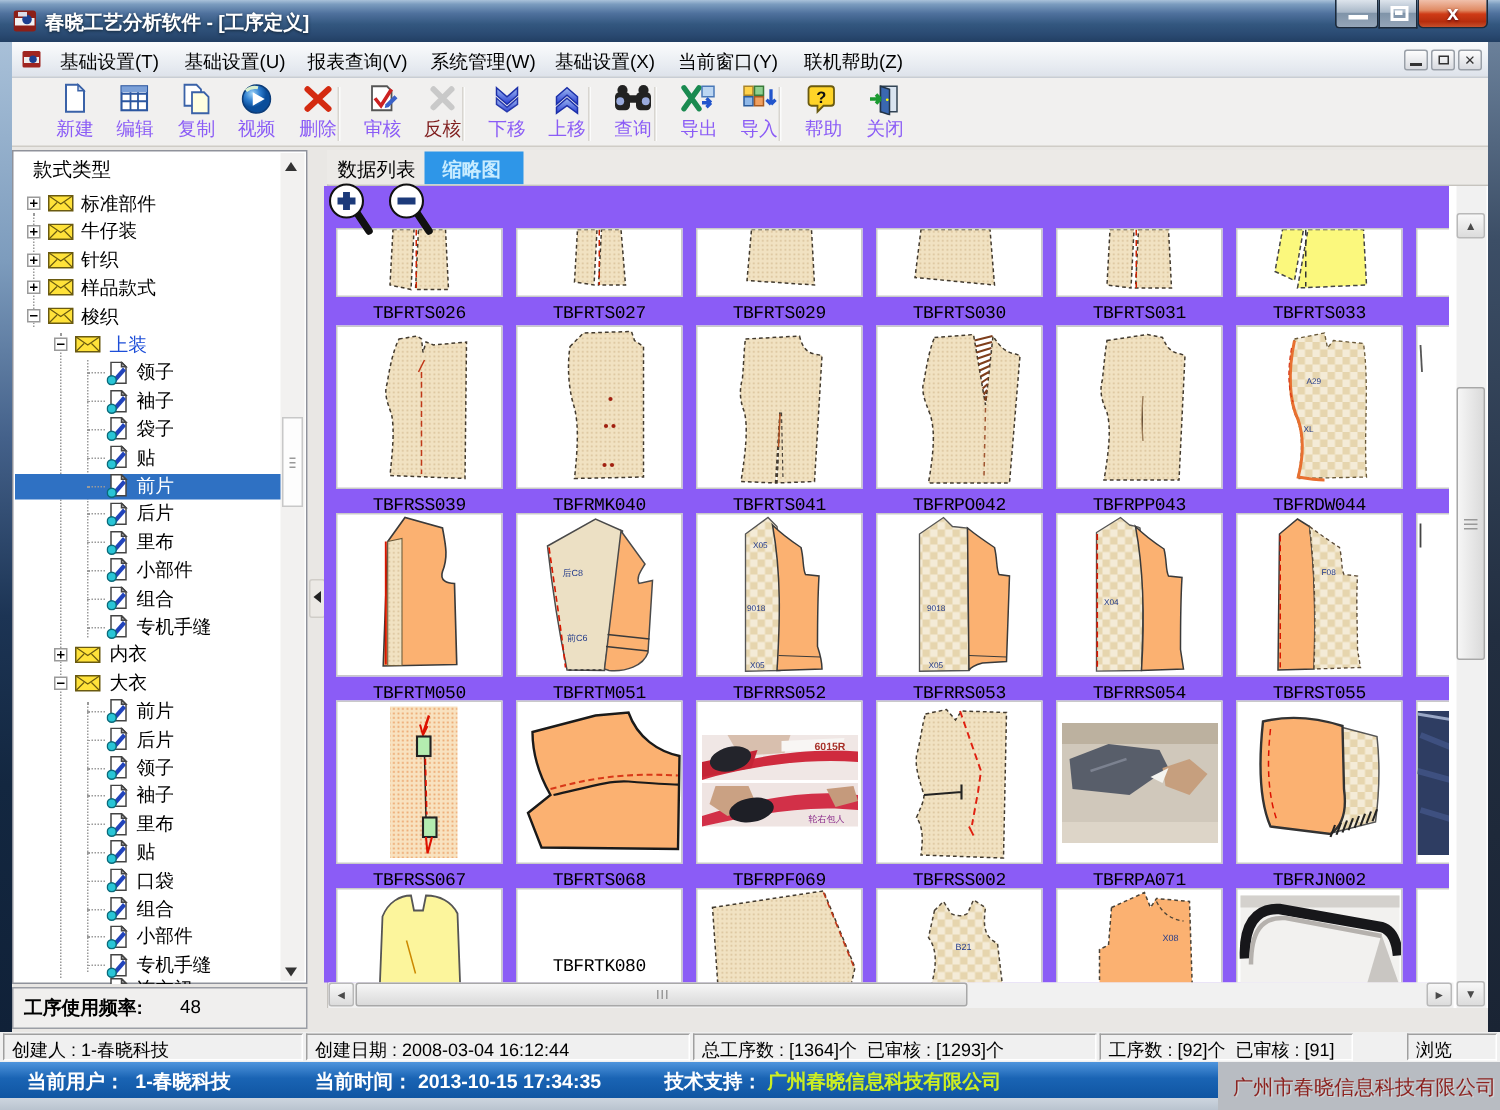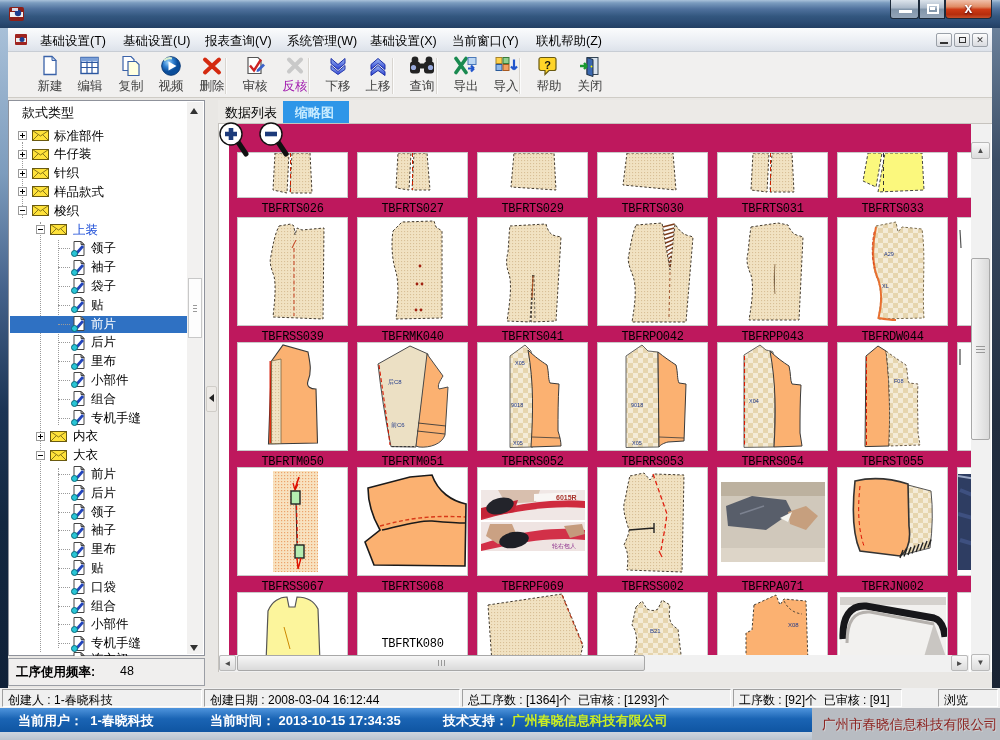--- a/index.html
+++ b/index.html
@@ -7,50 +7,51 @@
 .abs{position:absolute;}
 #title{left:0;top:0;width:1000px;height:28px;background:linear-gradient(180deg,#aac2da 0%,#7b9cbf 10%,#4f719d 32%,#33577f 58%,#2a4a72 82%,#223f63 100%);}
 #title .txt{left:30px;top:6px;color:#fff;font-size:13px;font-weight:bold;text-shadow:0 1px 2px #123;}
 .capbtn{top:0;height:19px;border:1px solid #1c2a3a;border-top:none;color:#fff;text-align:center;}
 #menubar{left:8px;top:28px;width:984px;height:24px;background:linear-gradient(180deg,#fbfcfd,#e7ebf1 70%,#dde2ea);border-bottom:1px solid #c8cdd4;}
 .mitem{position:absolute;top:5px;font-size:12.5px;color:#000;}
 .mdibtn{position:absolute;top:5px;width:16px;height:14px;background:linear-gradient(#fdfdfd,#d9dbe0);border:1px solid #9aa0a8;border-radius:2px;font-size:8px;line-height:12px;text-align:center;color:#333;}
 #toolbar{left:8px;top:52px;width:984px;height:46px;background:#f1f0ef;border-bottom:1px solid #cfccc6;}
 .tbtn{position:absolute;top:3px;width:44px;height:42px;text-align:center;}
 .tbtn .ic{display:block;margin:0 auto;height:22px;}
-.tbtn .tx{display:block;font-size:12.5px;color:#404040;margin-top:1px;}
-.tbtn.dis .tx{color:#a21caf;}
+.tbtn .tx{display:block;font-size:12.5px;color:#8b5cf6;margin-top:1px;}
+.tbtn.dis .tx{color:#7f1d1d;}
 .tsep{position:absolute;top:6px;width:2px;height:36px;border-left:1px solid #d8d5d0;border-right:1px solid #fbfbfb;}
 #tree{left:8px;top:100px;width:197px;height:556px;background:#fff;border:1px solid #8f929b;}
 .trow{position:absolute;font-size:12.5px;color:#000;white-space:nowrap;height:17px;line-height:17px;}
 #freqbox{left:8px;top:658px;width:197px;height:28px;background:#f0efee;border:1px solid #9b9ea5;}
 #status{left:0;top:688px;width:1000px;height:20px;background:#f0f0f0;}
 .sseg{position:absolute;top:689px;height:18px;border:1px solid;border-color:#9f9f9f #ffffff #ffffff #9f9f9f;font-size:12px;color:#000;padding:2px 0 0 5px;background:#f0f0f0;}
 #bluebar{left:0;top:708px;width:812px;height:24px;background:linear-gradient(180deg,#4f95dd,#1a64b4 45%,#0f55a2);color:#fff;font-size:13px;font-weight:bold;}
 #greycorner{left:812px;top:708px;width:188px;height:32px;background:#b8bcc2;}
 #bottomstrip{left:0;top:732px;width:812px;height:8px;background:linear-gradient(180deg,#cdd5df,#b9c3cf);}
 #tabbar{left:218px;top:100px;width:774px;height:23px;background:#eceae7;}
 #content{left:218px;top:123px;width:774px;height:549px;background:#fff;border-top:1px solid #c6c3be;border-left:1px solid #c6c3be;}
-#gridclip{left:229px;top:124px;width:750px;height:531px;overflow:hidden;background:#be185d;}
+#gridclip{left:216px;top:124px;width:750px;height:531px;overflow:hidden;background:#8b5cf6;}
 .cell{position:absolute;width:111px;height:109px;background:#fff;border:1px solid #c9c9c9;}
 .clab{position:absolute;width:111px;text-align:center;font-family:"Liberation Mono",monospace;font-weight:normal;font-size:12px;color:#000;letter-spacing:-0.3px;}
 .sbthumb{position:absolute;background:linear-gradient(90deg,#f6f6f6,#dadada);border:1px solid #a8a8a8;border-radius:2px;}
 .sbthumbh{position:absolute;background:linear-gradient(180deg,#f6f6f6,#dadada);border:1px solid #a8a8a8;border-radius:2px;}
 .arrowbox{position:absolute;background:linear-gradient(180deg,#f8f8f8,#dcdcdc);border:1px solid #b9b9b9;border-radius:2px;color:#4a4a4a;text-align:center;}
 .grip:before{content:"";position:absolute;left:4px;right:4px;top:50%;height:1px;background:#999;box-shadow:0 -3px 0 #999,0 3px 0 #999;}
 .griph:before{content:"";position:absolute;top:4px;bottom:4px;left:50%;width:1px;background:#999;box-shadow:-3px 0 0 #999,3px 0 0 #999;}
 </style></head><body>
 
 <div id="title" class="abs">
 <svg class="abs" style="left:9px;top:5px" width="17" height="17">
       <rect x="0" y="2" width="15" height="14" rx="2" fill="#8c1f18"></rect>
       <rect x="1" y="7" width="13" height="5" fill="#f2f2f2"></rect>
       <circle cx="9" cy="8" r="3.2" fill="#1c3f8f"></circle>
       <rect x="3" y="3" width="6" height="3" fill="#d9d9e8"></rect>
     </svg>
+<div class="abs txt">春晓工艺分析软件 - [工序定义]</div>
 <div class="abs capbtn" style="left:890px;width:29px;border-radius:0 0 3px 3px;background:linear-gradient(180deg,#dde4ec 0%,#a9b8c8 45%,#8094a9 50%,#94a5b8 100%);">
       <div class="abs" style="left:8px;top:10px;width:13px;height:3px;background:#fff;"></div>
     </div>
 <div class="abs capbtn" style="left:919px;width:26px;background:linear-gradient(180deg,#dde4ec 0%,#a9b8c8 45%,#8094a9 50%,#94a5b8 100%);">
       <div class="abs" style="left:7px;top:4px;width:12px;height:10px;border:2px solid #fff;">
         <div style="width:5px;height:3px;background:#fff;margin:1px 0 0 1px;"></div>
       </div>
     </div>
 <div class="abs capbtn" style="left:945px;width:47px;border-radius:0 0 4px 4px;background:linear-gradient(180deg,#f0c0ab 0%,#e08a63 38%,#cf3b16 52%,#b62d0d 80%,#c6502c 100%);font-weight:bold;font-size:14px;">
       <div style="margin-top:0;text-shadow:0 1px 2px #401;">x</div>

